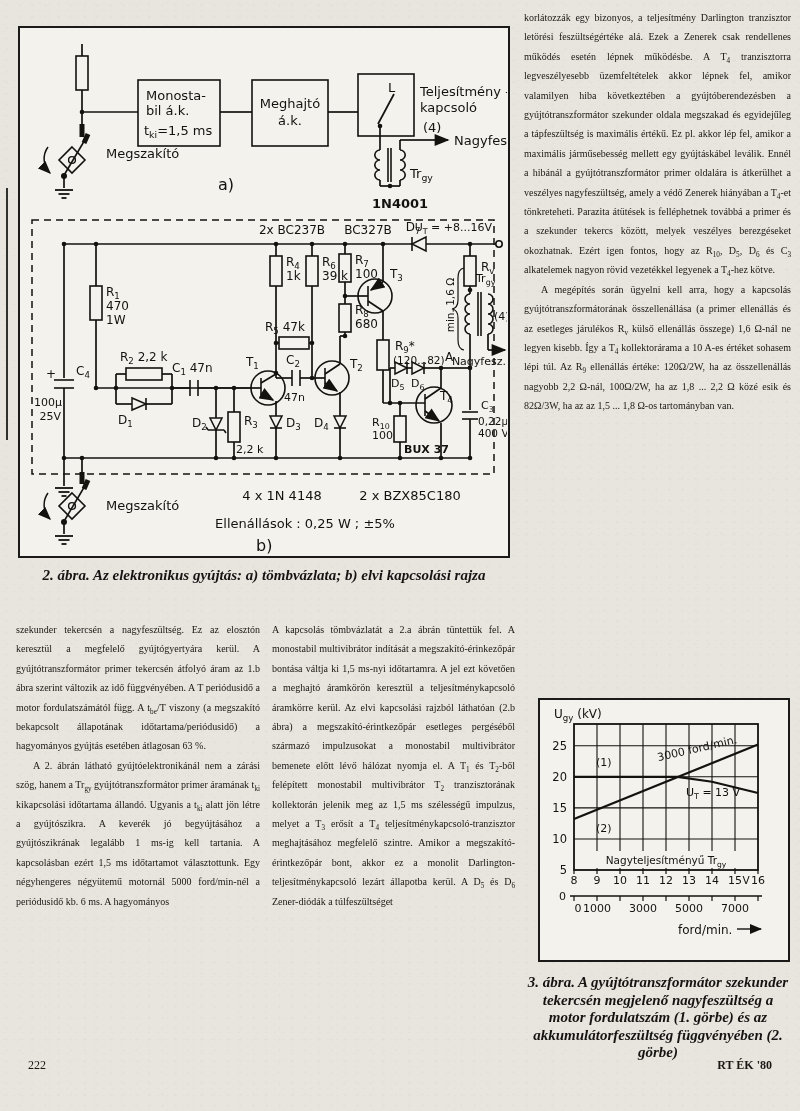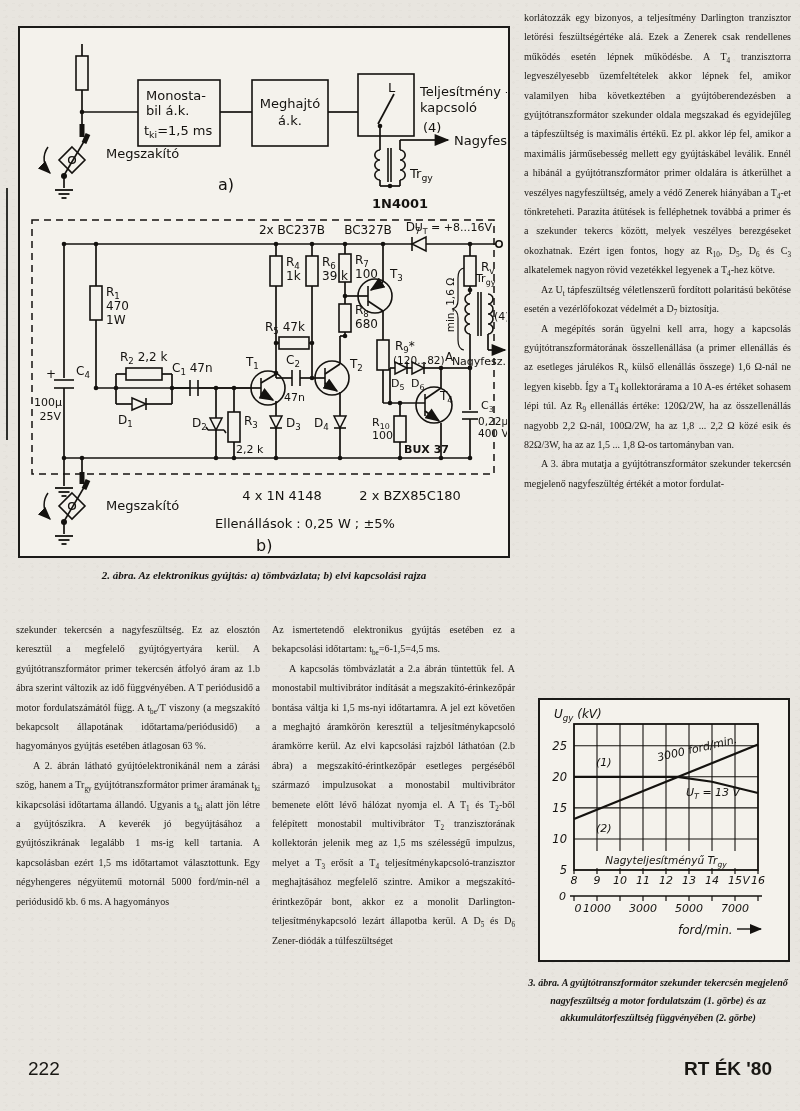--- a/index.html
+++ b/index.html
@@ -4,42 +4,42 @@
 <style>
   html,body{margin:0;padding:0;}
   .page{position:relative;width:800px;height:1111px;background:#e8e5df;overflow:hidden;
         font-family:"Liberation Serif",serif;color:#191713;}
   .page::before{content:"";position:absolute;inset:0;pointer-events:none;opacity:.55;
         background-image:radial-gradient(rgba(115,105,88,.07) 1.4px,transparent 1.6px),
                          radial-gradient(rgba(115,105,88,.05) 1px,transparent 1.3px);
         background-size:13px 11px,9px 7px;}
   .figbox{position:absolute;background:#f4f2ec;border:2.5px solid #1b1a18;box-sizing:border-box;}
   #fig2{left:18px;top:26px;width:492px;height:532px;}
-  #chartbox{left:538px;top:698px;width:252px;height:264px;font-style:italic;}
-  .caption{position:absolute;font-style:italic;font-weight:600;font-size:11px;line-height:18px;
+  #chartbox{left:538px;top:698px;width:252px;height:264px;}
+  .caption{position:absolute;font-style:italic;font-weight:600;font-size:15px;line-height:18px;
         text-align:center;color:#161412;}
   #cap2{left:20px;top:566px;width:488px;}
-  #cap3{left:524px;top:974px;width:268px;font-size:10px;line-height:17.5px;}
+  #cap3{left:524px;top:974px;width:268px;font-size:15px;line-height:17.5px;}
   .col{position:absolute;font-size:10px;line-height:19.4px;text-align:justify;
         text-justify:inter-word;hyphens:auto;}
   #col1{left:16px;top:620px;width:244px;}
   #col2{left:272px;top:620px;width:243px;}
   #col3{left:524px;top:8px;width:267px;}
   .col p{margin:0;}
   .col p + p{text-indent:17px;}
   sub{font-size:72%;line-height:0;}
   svg text{font-family:"DejaVu Sans",sans-serif;fill:#14120f;}
   svg .sub{font-size:72%;}
   .t13{font-size:13px;} .t12{font-size:12px;} .t11{font-size:11px;} .t10{font-size:10.5px;}
   .bold{font-weight:bold;}
   .wire{stroke:#14120f;stroke-width:1.7;fill:none;}
   .comp{stroke:#14120f;stroke-width:1.6;fill:none;}
   .dash{stroke:#14120f;stroke-width:1.5;fill:none;stroke-dasharray:7 5;}
   .footer{position:absolute;left:28px;top:1058px;width:744px;display:flex;
-        justify-content:space-between;font-family:Liberation Sans, sans-serif;font-size:19px;align-items:flex-end;}
+        justify-content:space-between;font-family:Liberation Serif, serif;font-size:12px;align-items:flex-end;}
   .footer .jrn{font-weight:bold;}
   #edge-artifact{position:absolute;left:6px;top:188px;width:2px;height:252px;background:#30302c;}
   #smudge{position:absolute;left:756px;top:806px;width:30px;height:3px;background:#8a867e;
         transform:rotate(-4deg);opacity:.7;}
 </style>
 </head>
 <body>
 
 <div class="page">
   <div id="edge-artifact"></div>
@@ -358,28 +358,25 @@
     </svg>
   </div>
 
   <div id="cap2" class="caption">2. ábra. Az elektronikus gyújtás: a) tömbvázlata; b) elvi kapcsolási rajza</div>
 
   <div id="col1" class="col">
     <p>szekunder tekercsén a nagyfeszültség. Ez az elosztón keresztül a megfelelő gyújtógyertyára kerül. A gyújtótranszformátor primer tekercsén átfolyó áram az 1.b ábra szerint változik az idő függvényében. A T periódusidő a motor fordulatszámától függ. A t<sub>be</sub>/T viszony (a megszakító bekapcsolt állapotának időtartama/periódusidő) a hagyományos gyújtás esetében átlagosan 63 %.</p>
     <p>A 2. ábrán látható gyújtóelektronikánál nem a zárási szög, hanem a Tr<sub>gy</sub> gyújtótranszformátor primer áramának t<sub>ki</sub> kikapcsolási időtartama állandó. Ugyanis a t<sub>ki</sub> alatt jön létre a gyújtószikra. A keverék jó begyújtásához a gyújtószikrának legalább 1 ms-ig kell tartania. A kapcsolásban ezért 1,5 ms időtartamot választottunk. Egy négyhengeres négyütemű motornál 5000 ford/min-nél a periódusidő kb. 6 ms. A hagyományos</p>
   </div>
   <div id="col2" class="col">
-    <p>Az ismertetendő elektronikus gyújtás esetében ez a bekapcsolási időtartam: t<sub>be</sub>=6-1,5=4,5 ms.</p>
     <p>A kapcsolás tömbvázlatát a 2.a ábrán tüntettük fel. A monostabil multivibrátor indítását a megszakító-érinkezőpár bontása váltja ki 1,5 ms-nyi időtartamra. A jel ezt követően a meghajtó áramkörön keresztül a teljesítménykapcsoló áramkörre kerül. Az elvi kapcsolási rajzból láthatóan (2.b ábra) a megszakító-érintkezőpár esetleges pergéséből származó impulzusokat a monostabil multivibrátor bemenete előtt lévő hálózat nyomja el. A T<sub>1</sub> és T<sub>2</sub>-ből felépített monostabil multivibrátor T<sub>2</sub> tranzisztorának kollektorán jelenik meg az 1,5 ms szélességű impulzus, melyet a T<sub>3</sub> erősít a T<sub>4</sub> teljesítménykapcsoló-tranzisztor meghajtásához megfelelő szintre. Amikor a megszakító-érintkezőpár bont, akkor ez a monolit Darlington-teljesítménykapcsoló lezárt állapotba kerül. A D<sub>5</sub> és D<sub>6</sub> Zener-diódák a túlfeszültséget</p>
   </div>
   <div id="col3" class="col">
     <p>korlátozzák egy bizonyos, a teljesítmény Darlington tranzisztor letörési feszültségértéke alá. Ezek a Zenerek csak rendellenes működés esetén lépnek működésbe. A T<sub>4</sub> tranzisztorra legveszélyesebb üzemfeltételek akkor lépnek fel, amikor valamilyen hiba következtében a gyújtóberendezésben a gyújtótranszformátor szekunder oldala megszakad és egyidejűleg a tápfeszültség is maximális értékű. Ez pl. akkor lép fel, amikor a maximális járműsebesség mellett egy gyújtáskábel leválik. Ennél a hibánál a gyújtótranszformátor primer oldalára is átkerülhet a veszélyes nagyfeszültség, amely a védő Zenerek hiányában a T<sub>4</sub>-et tönkreteheti. Parazita átütések is felléphetnek továbbá a primer és a szekunder tekercs között, melyek veszélyes berezgéseket okozhatnak. Ezért igen fontos, hogy az R<sub>10</sub>, D<sub>5</sub>, D<sub>6</sub> és C<sub>3</sub> alkatelemek nagyon rövid vezetékkel legyenek a T<sub>4</sub>-hez kötve.</p>
-    <p>Az U<sub>t</sub> tápfeszültség véletlenszerű fordított polaritású bekötése esetén a vezérlőfokozat védelmét a D<sub>7</sub> biztosítja.</p>
     <p>A megépítés során ügyelni kell arra, hogy a kapcsolás gyújtótranszformátorának összellenállása (a primer ellenállás és az esetleges járulékos R<sub>v</sub> külső ellenállás összege) 1,6 Ω-nál ne legyen kisebb. Így a T<sub>4</sub> kollektorárama a 10 A-es értéket sohasem lépi túl. Az R<sub>9</sub> ellenállás értéke: 120Ω/2W, ha az összellenállás nagyobb 2,2 Ω-nál, 100Ω/2W, ha az 1,8 ... 2,2 Ω közé esik és 82Ω/3W, ha az az 1,5 ... 1,8 Ω-os tartományban van.</p>
-    <p>A 3. ábra mutatja a gyújtótranszformátor szekunder tekercsén megjelenő nagyfeszültég értékét a motor fordulat-</p>
   </div>
 
   <div id="chartbox" class="figbox">
     <svg id="chart" width="247" height="259" viewBox="0 0 247 259">
       <text class="t12" x="14" y="18">U<tspan class="sub" dy="3">gy</tspan><tspan dy="-3">​</tspan> (kV)</text>
       <g id="plot-dyn">
           <line x1="57" y1="24" x2="57" y2="170" stroke="#14120f" stroke-width="1.1"></line>
           <line x1="80" y1="24" x2="80" y2="170" stroke="#14120f" stroke-width="1.1"></line>
           <line x1="103" y1="24" x2="103" y2="170" stroke="#14120f" stroke-width="1.1"></line>
           <line x1="126" y1="24" x2="126" y2="170" stroke="#14120f" stroke-width="1.1"></line>

